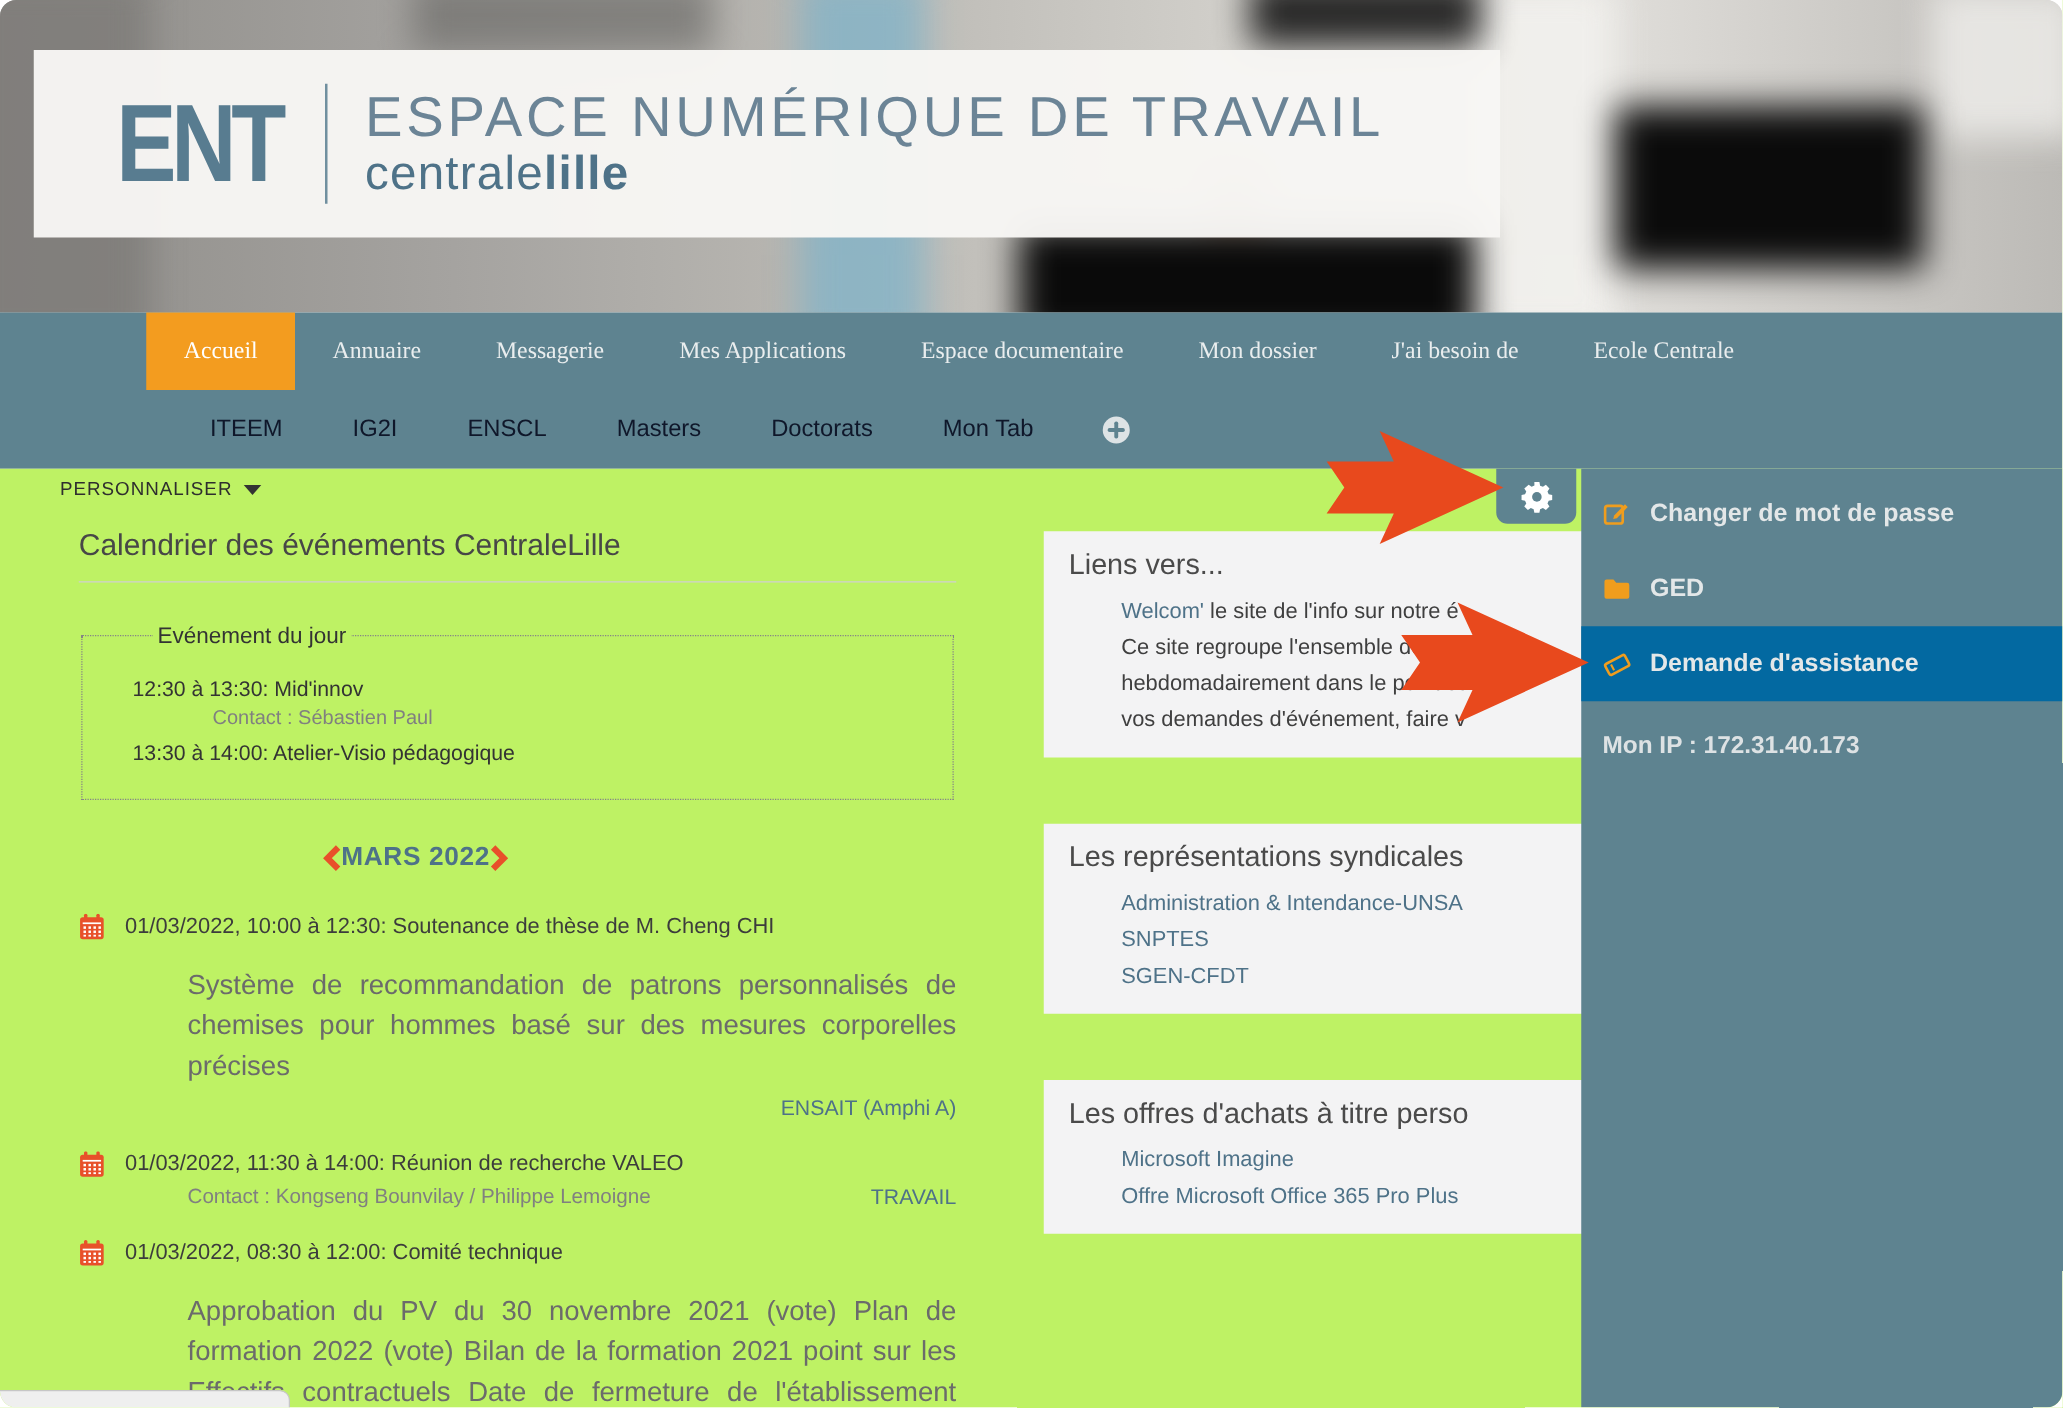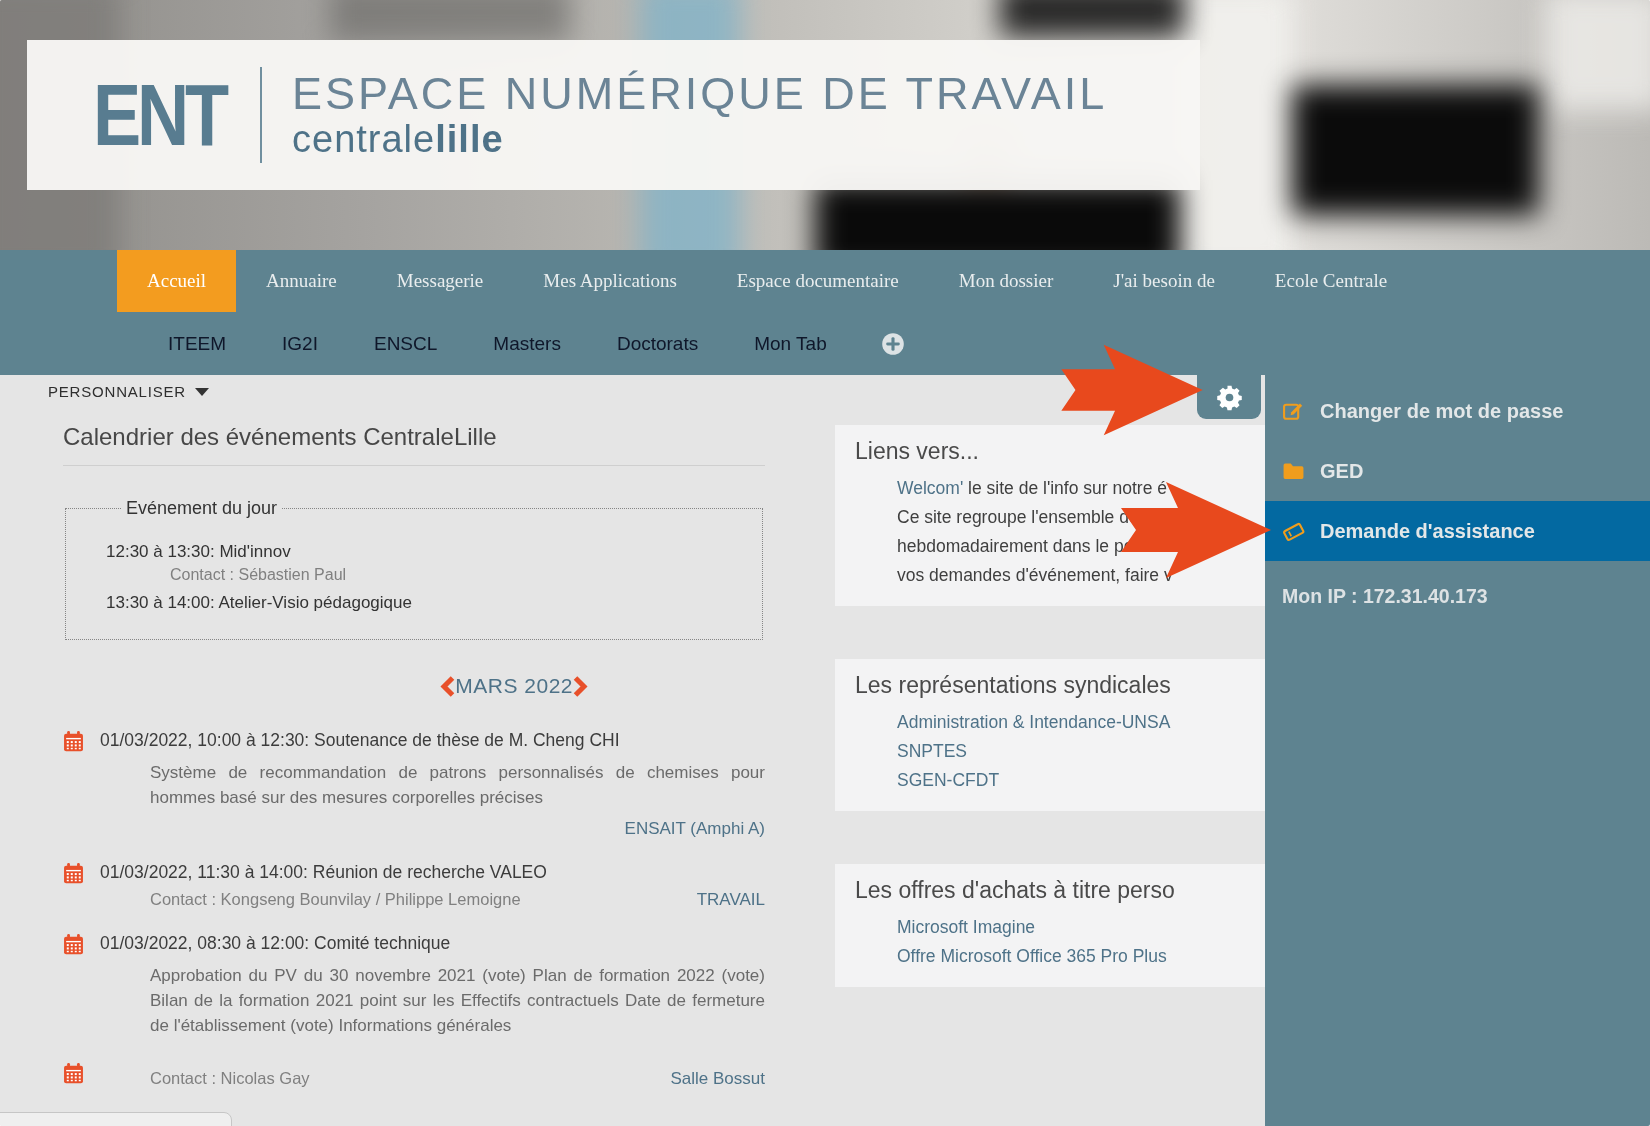--- a/index.html
+++ b/index.html
@@ -1,19 +1,19 @@
 <!DOCTYPE html>
 <html><head>
 <meta charset="utf-8">
 <style>
   html,body{margin:0;padding:0;background:#ffffff;}
   *{box-sizing:border-box;}
   .stage{
     position:relative;width:1650px;height:1126px;overflow:hidden;
-    border-radius:2px;background:#fff;
+    border-radius:13px;background:#fff;
     font-family:"Liberation Sans","DejaVu Sans",sans-serif;
   }
   
   .hero{position:absolute;left:0;top:0;width:1650px;height:250px;overflow:hidden;
     background:linear-gradient(90deg,#8f8d89 0%,#a5a3a0 22%,#b9b7b2 40%,#cfcdc8 58%,#e3e1dd 76%,#c9c7c3 92%,#bcbab6 100%);}
   .hero .blob{position:absolute;filter:blur(14px);}
   .b1{left:-30px;top:-20px;width:150px;height:300px;background:#7d7b78;opacity:.8;}
   .b2{left:330px;top:-18px;width:240px;height:60px;background:#6f6e6b;opacity:.7;}
   .b3{left:640px;top:-20px;width:100px;height:300px;background:#7fb3c9;opacity:.75;filter:blur(18px);}
   .b4{left:1000px;top:-18px;width:185px;height:55px;background:#161616;opacity:.9;}
@@ -34,41 +34,41 @@
   
   .navbar{position:absolute;left:0;top:250px;width:1650px;height:125px;background:#5e8390;}
   .nav-row1{display:flex;height:62px;padding-left:117px;}
   .nav-row1 .tab{line-height:62px;padding:0 30px;font-size:19px;color:#e9edee;cursor:pointer;white-space:nowrap;font-family:Liberation Serif, serif;}
   .nav-row1 .tab.active{background:#f39c1f;color:#ffffff;}
   .nav-row2{display:flex;height:63px;padding-left:140px;align-items:center;}
   .nav-row2 .tab{line-height:63px;padding:0 28px;font-size:19px;color:#0f172a;cursor:pointer;white-space:nowrap;}
   .add-tab{width:24px;height:24px;margin-left:26px;cursor:pointer;display:inline-flex;}
   .add-tab svg{width:24px;height:24px;}
   
-  .page{position:absolute;left:0;top:375px;width:1650px;height:751px;background:#e5e5e5;}
+  .page{position:absolute;left:0;top:375px;width:1650px;height:751px;background:#bef264;}
   .personalize{position:absolute;left:48px;top:8px;font-size:15px;color:#2e2e2e;letter-spacing:.8px;cursor:pointer;display:flex;align-items:center;gap:9px;}
   .caret-down{width:0;height:0;border-left:7px solid transparent;border-right:7px solid transparent;border-top:8px solid #333;}
   
   .left-col{position:absolute;left:63px;top:48px;width:702px;}
   .cal-title{font-size:24px;color:#474747;font-weight:400;padding-bottom:14px;border-bottom:1px solid #cfcfcf;}
   fieldset.today{margin-top:32px;border:1px dotted #858585;padding:14px 10px 26px 40px;}
   fieldset.today legend{font-size:18px;color:#333;margin-left:16px;padding:0 4px;}
   .today-title{font-size:17px;color:#333;margin-top:9px;}
   .today-contact{font-size:16px;color:#808080;margin-top:4px;padding-left:64px;}
-  .month-row{margin:34px 0 0 195px;width:330px;display:flex;align-items:center;justify-content:flex-end;}
+  .month-row{margin:34px 0 0 195px;width:330px;display:flex;align-items:center;justify-content:flex-start;font-weight:bold;}
   .month-label{font-size:21px;color:#4e7288;letter-spacing:.5px;}
   .month-btn{cursor:pointer;display:inline-flex;}
   .month-btn svg{width:15px;height:21px;}
   .events{margin-top:32px;}
   .event{display:flex;margin-bottom:23px;}
   .cal-ico{width:21px;height:21px;flex:0 0 21px;margin-top:1px;}
   .cal-ico svg{width:21px;height:21px;}
   .event-body{flex:1;margin-left:16px;}
   .event-title{font-size:17.5px;color:#3c3c3c;}
-  .event-desc{font-size:17px;color:#6b6b6b;text-align:justify;padding-left:50px;line-height:1.47;margin-top:10px;}
+  .event-desc{font-size:22px;color:#6b6b6b;text-align:justify;padding-left:50px;line-height:1.47;margin-top:21px;}
   .event-loc{font-size:17px;color:#4e7288;text-align:right;margin-top:8px;cursor:pointer;}
   .event-meta{display:flex;justify-content:space-between;padding-left:50px;margin-top:7px;}
   .event-contact{font-size:16.5px;color:#808080;}
   .event-meta .event-loc{margin-top:0;}
   
   .right-col{position:absolute;left:835px;top:50px;width:560px;}
   .card{background:#f3f3f4;padding:13px 20px 16px 20px;margin-bottom:53px;}
   .card-title{font-size:23px;color:#4a4a4a;margin-bottom:9px;}
   .card-line{padding-left:42px;font-size:17.5px;color:#3f3f3f;line-height:29px;white-space:nowrap;}
   .card-link{color:#4e7288;cursor:pointer;}

